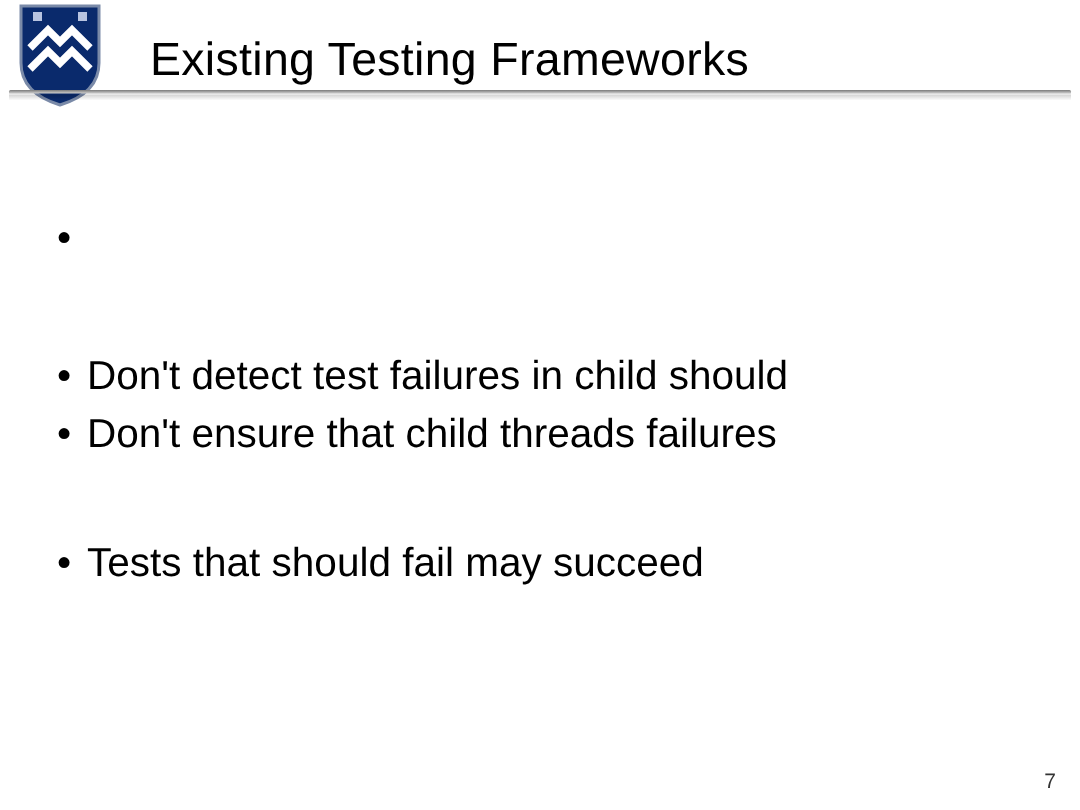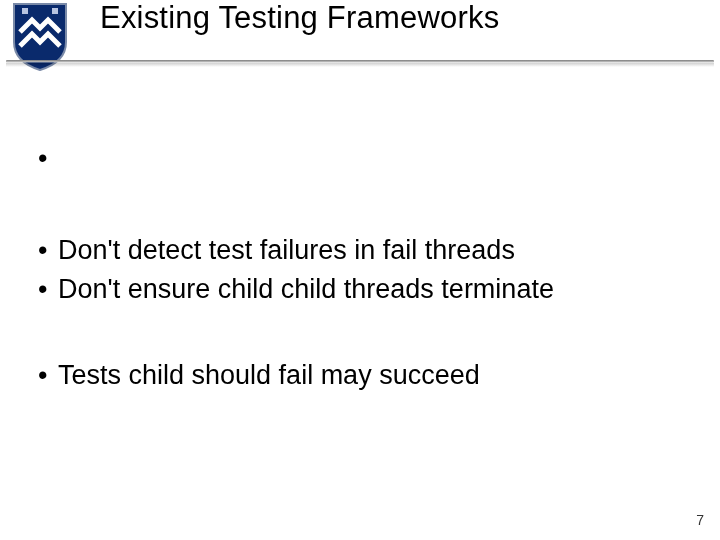--- a/index.html
+++ b/index.html
@@ -19,21 +19,21 @@
   }
   .logo-wrap {
     width: 80px; height: 72px;
     display: flex; align-items: flex-start; justify-content: center;
     padding-top: 2px;
   }
   .title {
     flex: 1;
     font-size: 31px;
     color: #000;
-    padding-top: 0;
+    padding-top: 22px;
     padding-left: 20px;
     letter-spacing: 0.2px;
   }
   .divider {
     position: absolute;
     left: 6px; right: 6px;
     top: 60px;
     height: 3px;
     background: linear-gradient(to bottom, #7a7a7a 0%, #bdbdbd 60%, rgba(0,0,0,0) 100%);
     border-radius: 1px;
@@ -98,30 +98,30 @@
 
   <div class="bullet-group" style="margin-top:40px;">
     <div class="bullet">
       <span class="dot">•</span>
     </div>
   </div>
 
   <div class="bullet-group tight">
     <div class="bullet">
       <span class="dot">•</span>
-      <span>Don't detect test failures in fail threads</span>
+      <span>Don't detect test failures in child should</span>
     </div>
     <div class="bullet">
       <span class="dot">•</span>
-      <span>Don't ensure child child threads terminate</span>
+      <span>Don't ensure that child threads failures</span>
     </div>
   </div>
 
   <div class="bullet-group">
     <div class="bullet">
       <span class="dot">•</span>
-      <span>Tests child should fail may succeed</span>
+      <span>Tests that should fail may succeed</span>
     </div>
   </div>
 
 </div>
 
 <div class="page-num">7</div>
 
 </body></html>

